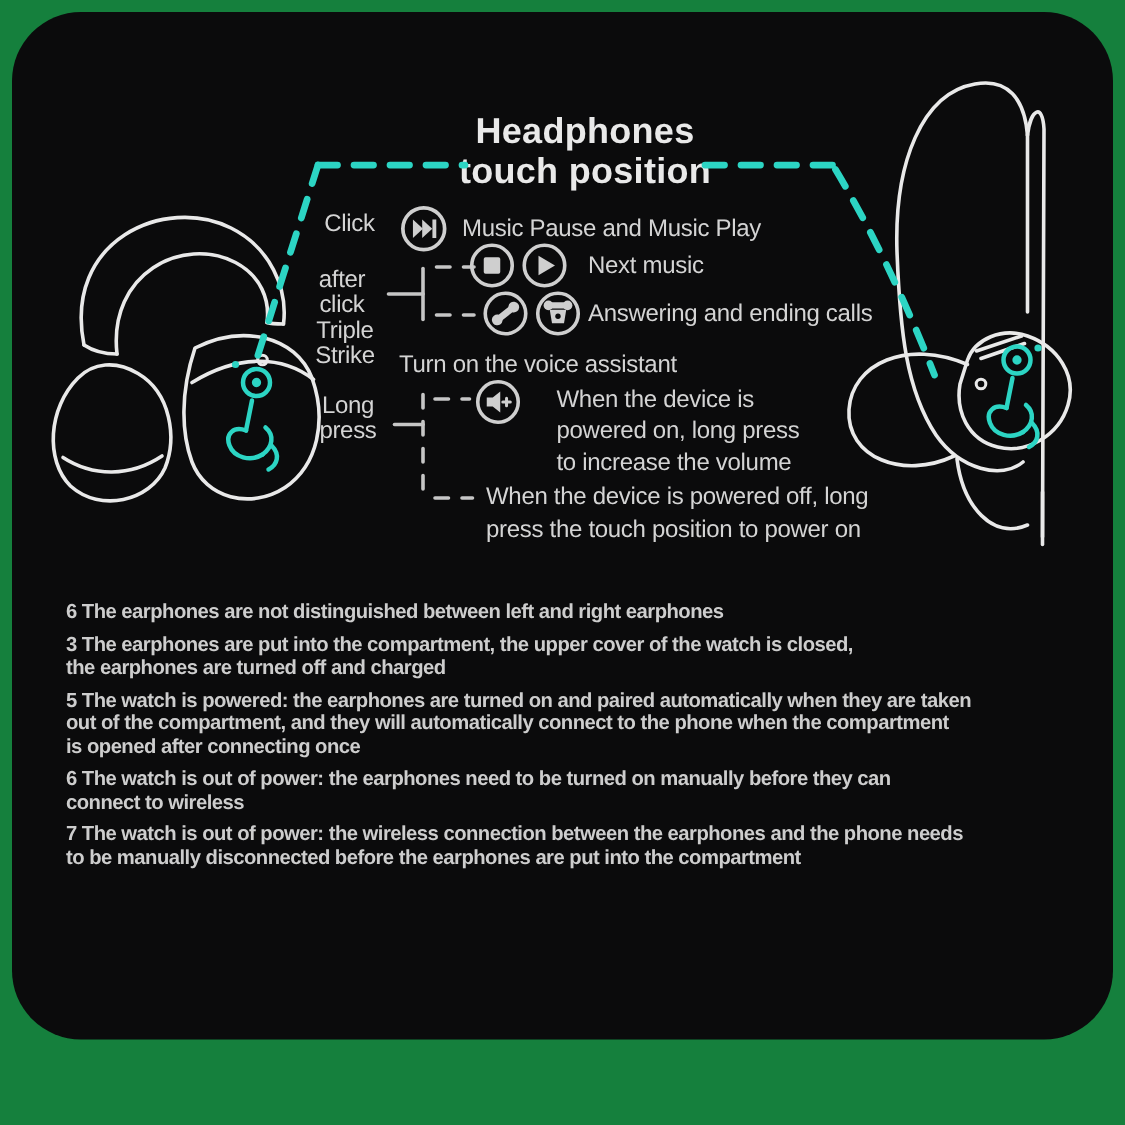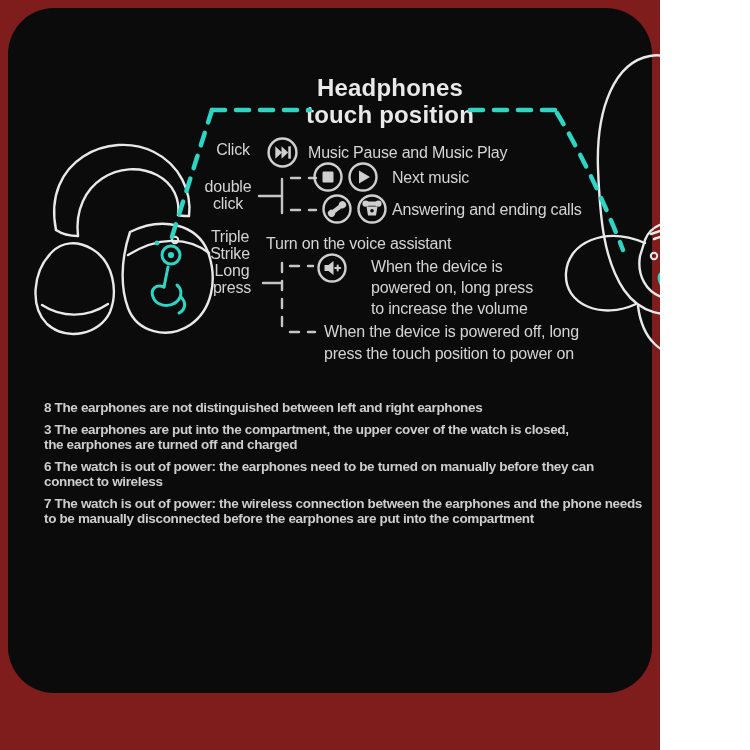--- a/index.html
+++ b/index.html
@@ -1,18 +1,18 @@
 <!DOCTYPE html>
 <html><head>
 <meta charset="utf-8">
 <style>
   html,body{margin:0;padding:0;background:#ffffff;}
   #stage{
-    position:relative;width:660px;height:750px;overflow:hidden;
-    background:#7f1d1d;
+    position:relative;width:750px;height:750px;overflow:hidden;
+    background:#15803d;
     font-family:"Liberation Sans", sans-serif;
     -webkit-font-smoothing:antialiased;
   }
   .card{
     position:absolute;left:8px;top:8px;right:8px;bottom:57px;
     background:#0b0b0c;border-radius:46px;
   }
   .abs{position:absolute;}
   .pre{white-space:pre-line;}
   .title{
@@ -124,21 +124,21 @@
 
   <div class="abs lbl" style="left:206px;top:141px;width:54px;">Click</div>
   <svg class="abs" style="left:266px;top:136px;" width="33" height="33" viewBox="0 0 32 32">
     <circle cx="16" cy="16" r="13.5" fill="none" stroke="#cfcfcf" stroke-width="2.4"></circle>
     <polygon points="9,10 15.5,16 9,22" fill="#cfcfcf"></polygon>
     <polygon points="15,10 21.5,16 15,22" fill="#cfcfcf"></polygon>
     <rect x="21.6" y="10" width="2.5" height="12" fill="#cfcfcf"></rect>
   </svg>
   <div class="abs desc" style="left:308px;top:142px;">Music Pause and Music Play</div>
 
-  <div class="abs lbl pre" style="left:196px;top:178px;width:64px;">double
+  <div class="abs lbl pre" style="left:196px;top:178px;width:64px;">after
 click</div>
   <svg class="abs" style="left:312px;top:161px;" width="32" height="32" viewBox="0 0 32 32">
     <circle cx="16" cy="16" r="13.5" fill="none" stroke="#cfcfcf" stroke-width="2.4"></circle>
     <rect x="10.5" y="10.5" width="11" height="11" rx="1.2" fill="#cfcfcf"></rect>
   </svg>
   <svg class="abs" style="left:347px;top:161px;" width="32" height="32" viewBox="0 0 32 32">
     <circle cx="16" cy="16" r="13.5" fill="none" stroke="#cfcfcf" stroke-width="2.4"></circle>
     <polygon points="12,9.5 23,16 12,22.5" fill="#cfcfcf"></polygon>
   </svg>
   <div class="abs desc" style="left:392px;top:167px;">Next music</div>
@@ -156,40 +156,43 @@
     <g fill="#cfcfcf">
       <rect x="8" y="8.5" width="16" height="4.2" rx="2.1"></rect>
       <circle cx="9.6" cy="10.6" r="3.2"></circle>
       <circle cx="22.4" cy="10.6" r="3.2"></circle>
       <path d="M10.5,13.5 L21.5,13.5 L20,22.5 L12,22.5 Z"></path>
     </g>
     <circle cx="16" cy="17.8" r="1.8" fill="#0b0b0c"></circle>
   </svg>
   <div class="abs desc" style="left:392px;top:199px;">Answering and ending calls</div>
 
-  <div class="abs lbl pre" style="left:202px;top:228px;width:56px;">Triple
+  <div class="abs lbl pre" style="left:202px;top:212px;width:56px;">Triple
 Strike</div>
   <div class="abs desc" style="left:266px;top:233px;">Turn on the voice assistant</div>
 
   <div class="abs lbl pre" style="left:204px;top:262px;width:56px;text-align:center;">Long
 press</div>
   <svg class="abs" style="left:316px;top:252px;" width="32" height="32" viewBox="0 0 32 32">
     <circle cx="16" cy="16" r="13.5" fill="none" stroke="#cfcfcf" stroke-width="2.4"></circle>
     <polygon points="8.5,13 12.5,13 17.5,9 17.5,23 12.5,19 8.5,19" fill="#cfcfcf"></polygon>
     <path d="M21.7,13.5 V18.5 M19.2,16 H24.2" stroke="#cfcfcf" stroke-width="2" stroke-linecap="round" fill="none"></path>
   </svg>
   <div class="abs desc pre" style="left:351px;top:256px;margin-left:20px;">When the device is
 powered on, long press
 to increase the volume</div>
 
   <div class="abs desc pre" style="left:324px;top:321px;line-height:22px;">When the device is powered off, long
 press the touch position to power on</div>
 
   <div class="abs notes">
-    <div class="note">8 The earphones are not distinguished between left and right earphones</div>
+    <div class="note">6 The earphones are not distinguished between left and right earphones</div>
     <div class="note">3 The earphones are put into the compartment, the upper cover of the watch is closed,
 the earphones are turned off and charged</div>
+    <div class="note">5 The watch is powered: the earphones are turned on and paired automatically when they are taken
+out of the compartment, and they will automatically connect to the phone when the compartment
+is opened after connecting once</div>
     <div class="note">6 The watch is out of power: the earphones need to be turned on manually before they can
 connect to wireless</div>
     <div class="note">7 The watch is out of power: the wireless connection between the earphones and the phone needs
 to be manually disconnected before the earphones are put into the compartment</div>
   </div>
 </div>
 
 </body></html>

